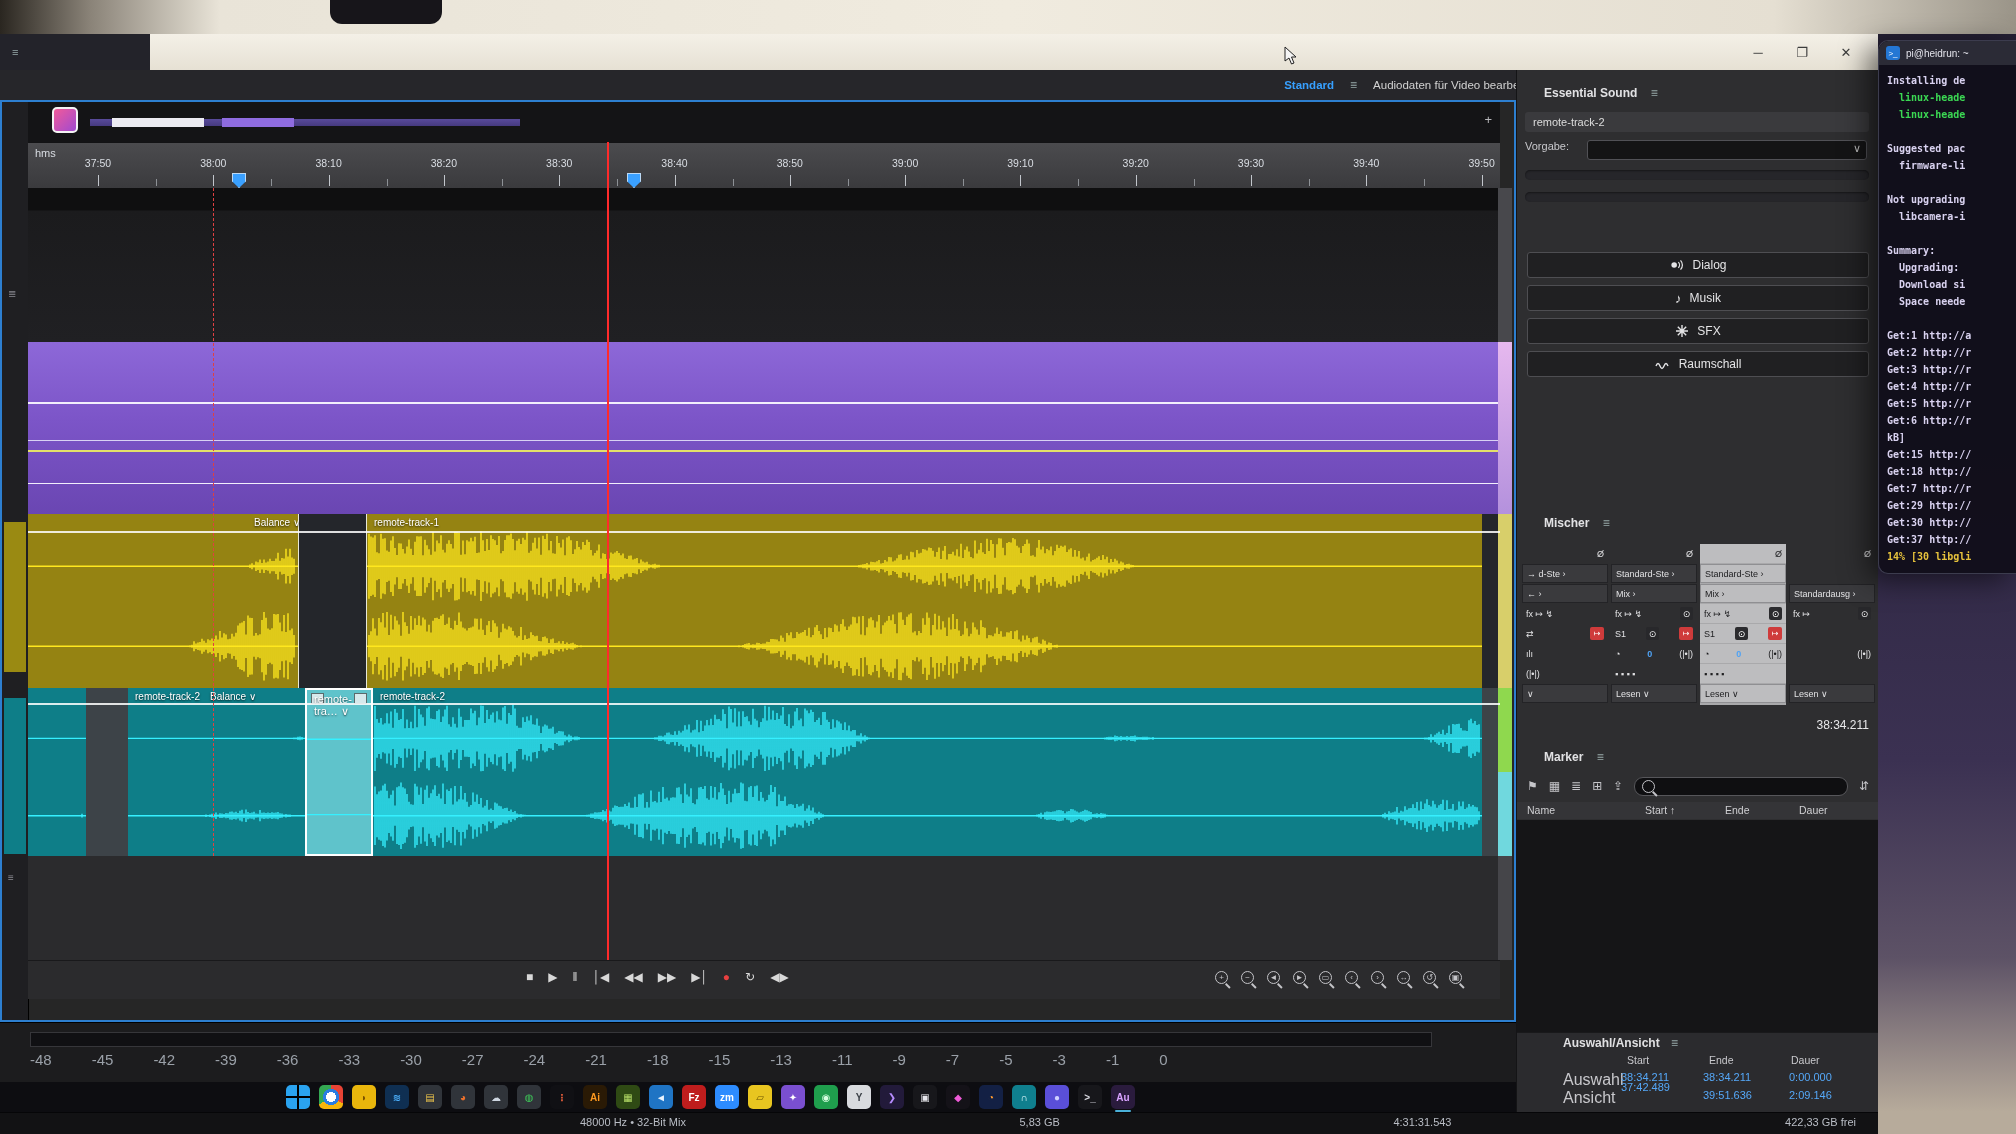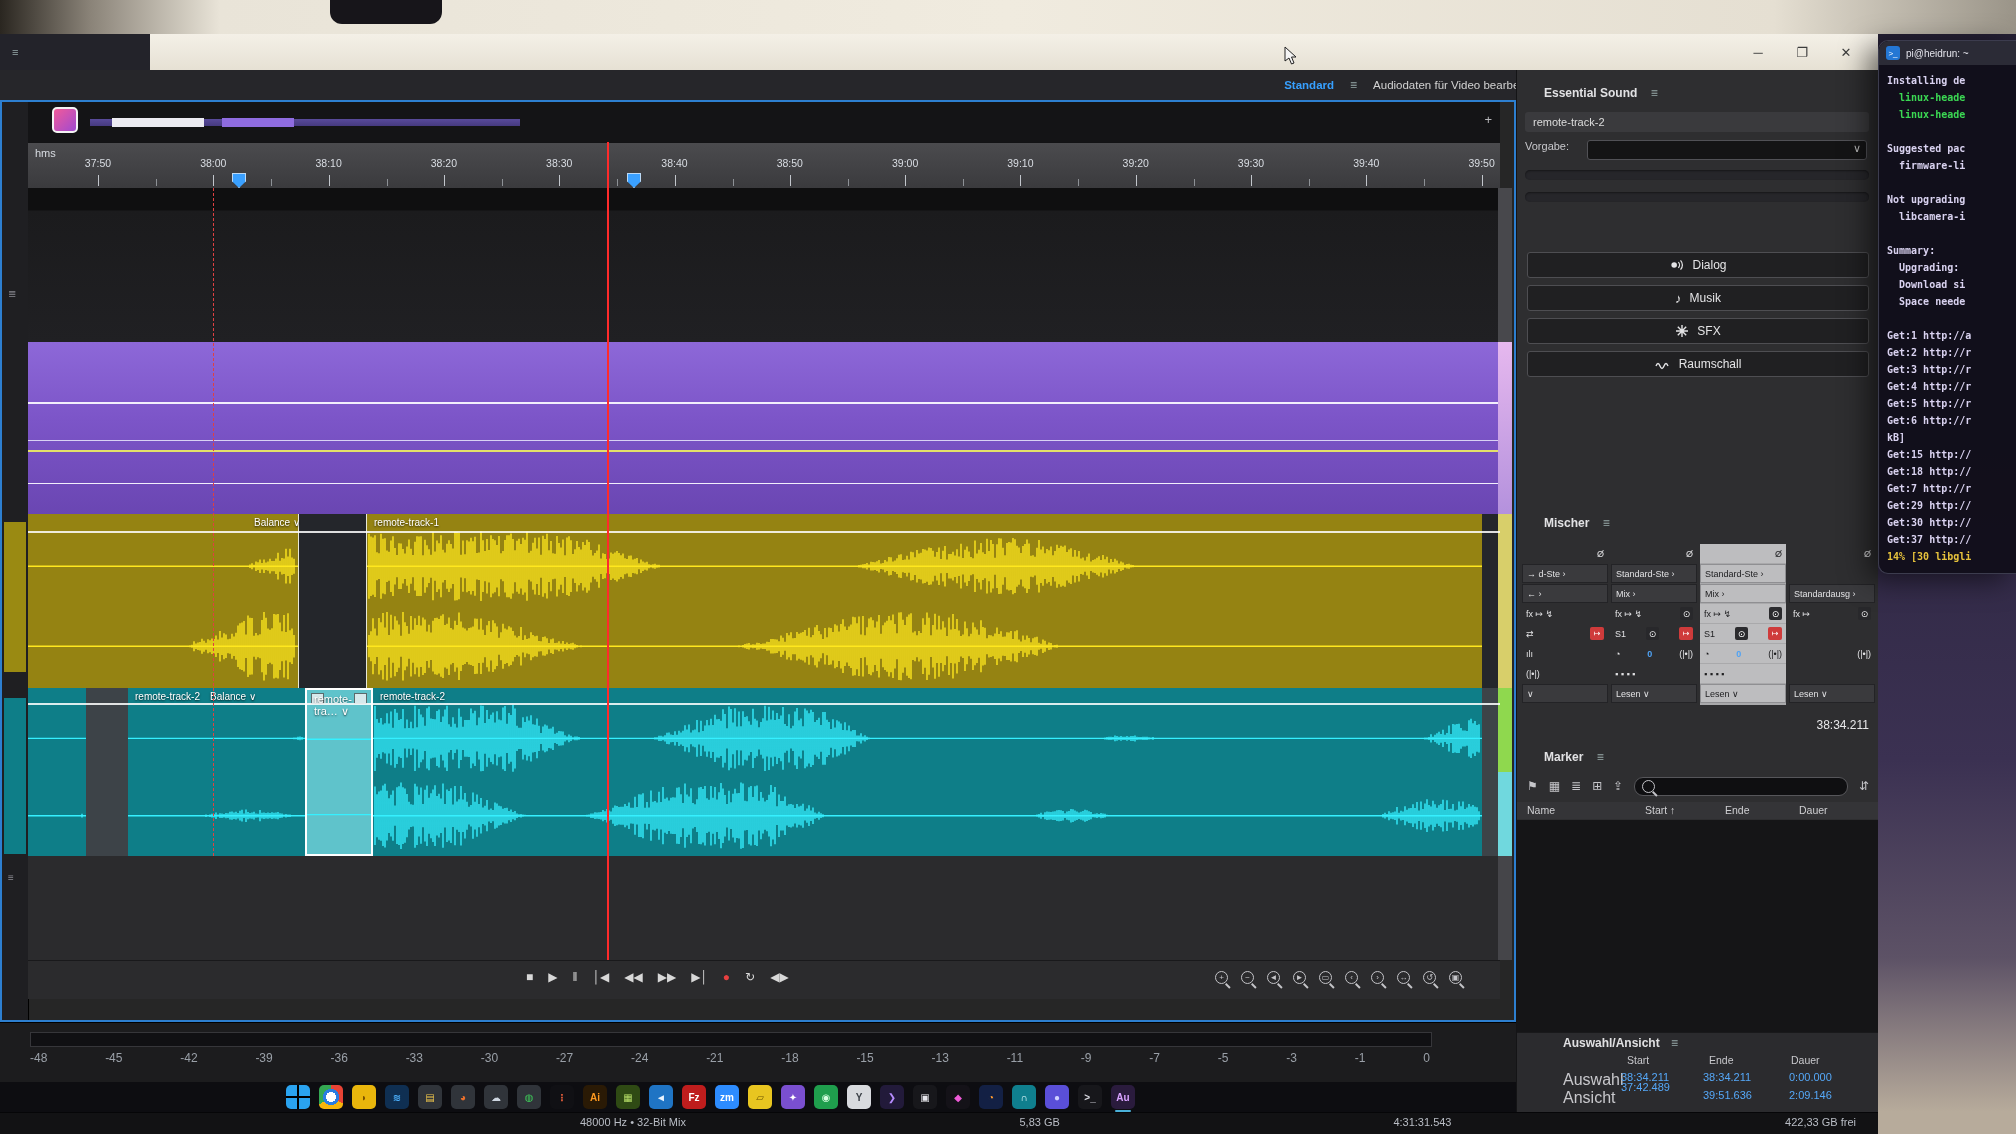--- a/index.html
+++ b/index.html
@@ -60,21 +60,21 @@
   #dashline{left:211px;top:86px;width:0;height:668px;border-left:1.4px dashed #e04040;z-index:6;}
   #transportrow{left:26px;top:858px;width:1472px;height:38px;background:#2b2b2d;border-top:1px solid #19191b;}
   #transport{left:498px;top:9px;display:flex;gap:15px;font-size:12px;color:#d8d8d8;align-items:center;}
   #transport .rec{color:#e84040;}
   #zoomtools{right:38px;top:10px;display:flex;gap:13px;align-items:center;}
   #vscroll{right:2px;top:86px;width:14px;height:772px;background:#2a2a2c;}
   #vscroll div{width:100%;}
   
   #meterstrip{left:0;top:1022px;width:1516px;height:60px;background:#1c1c1e;border-top:1px solid #000;}
   #meterbar{left:30px;top:9px;width:1400px;height:13px;background:#101013;border:1px solid #36363a;}
-  #meterscale{left:30px;top:28px;width:1400px;display:flex;justify-content:space-between;font-size:12px;color:#9aa0a8;}
+  #meterscale{left:30px;top:28px;width:1400px;display:flex;font-size:15px;color:#9aa0a8;gap:40px;}
   
   #sidebar{left:1516px;top:70px;width:362px;height:1064px;background:#2e2e30;border-left:1px solid #141416;font-size:11px;}
   .phead{position:absolute;left:14px;font-weight:bold;font-size:12px;color:#e2e2e4;padding-left:13px;}
   .phead .burger{font-weight:normal;color:#9aa;margin-left:10px;}
   #es-clip{left:8px;top:42px;width:344px;height:20px;background:#3a3a3d;border-radius:3px;color:#ddd;display:flex;align-items:center;padding-left:8px;box-sizing:border-box;}
   #es-vorgabe{left:8px;top:70px;width:344px;height:20px;color:#c8c8cc;}
   #es-vorgabe .field{position:absolute;left:62px;right:2px;top:0;height:18px;background:#141415;border:1px solid #515156;border-radius:3px;}
   #es-vorgabe .chev{position:absolute;right:8px;top:2px;color:#bbb;}
   .inset{position:absolute;left:8px;width:344px;height:10px;background:#26262a;border-radius:5px;box-shadow:inset 0 1px 2px #161618;}
   #es-desc{left:16px;top:140px;width:330px;color:#dcdcdf;font-size:12px;line-height:1.3;}

